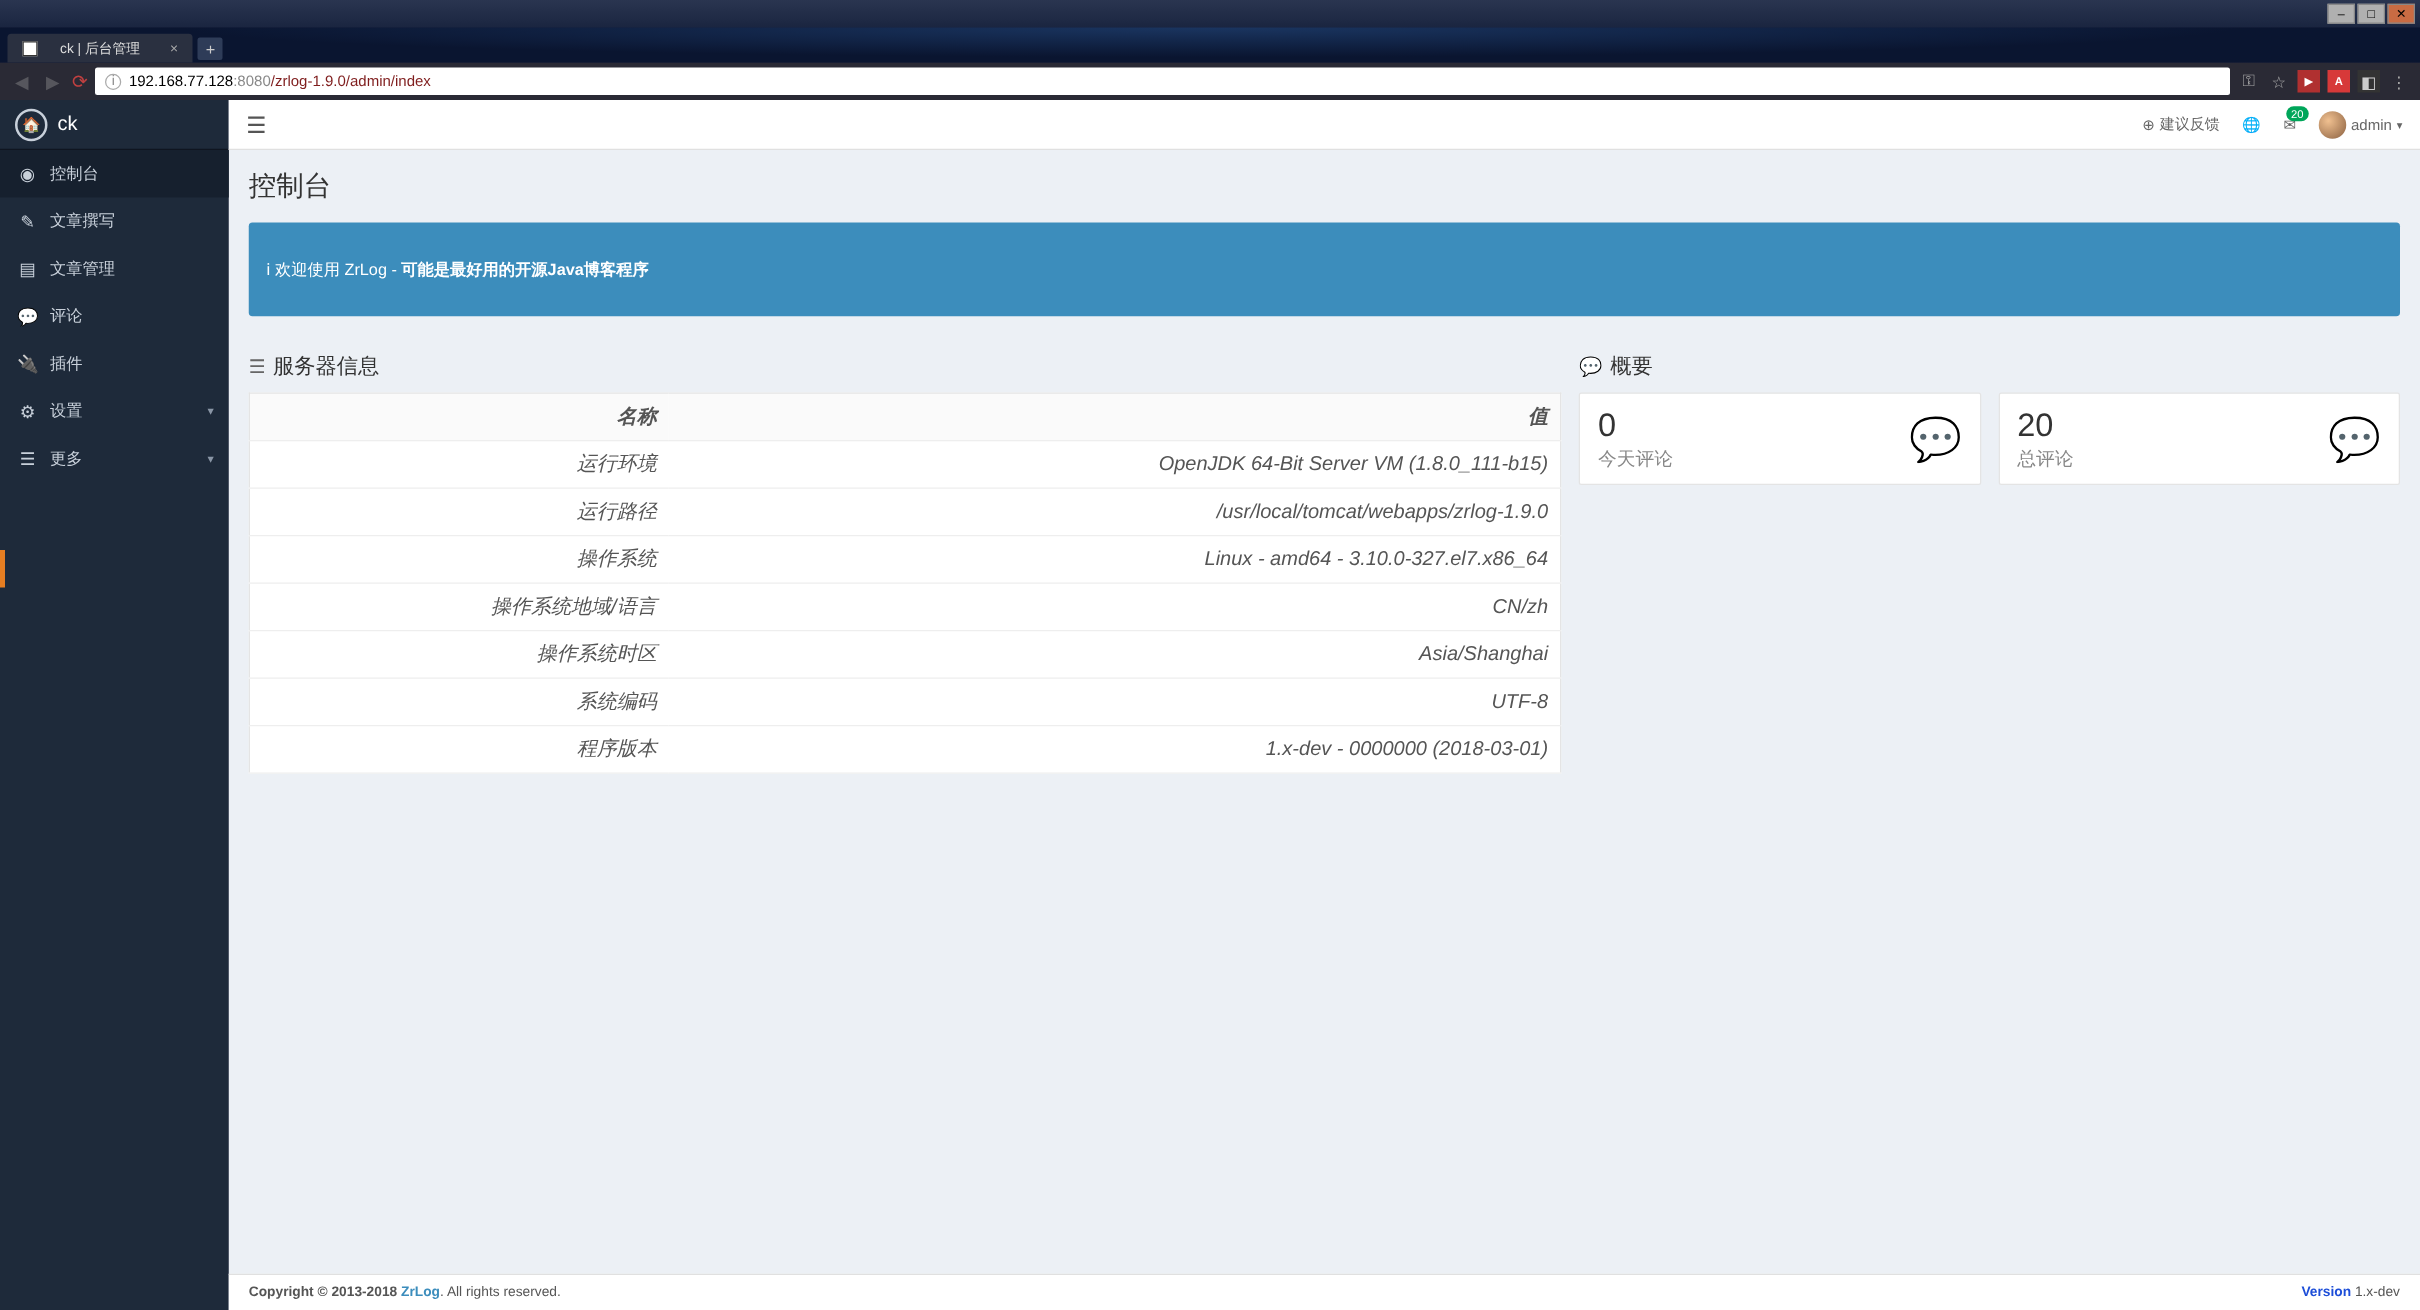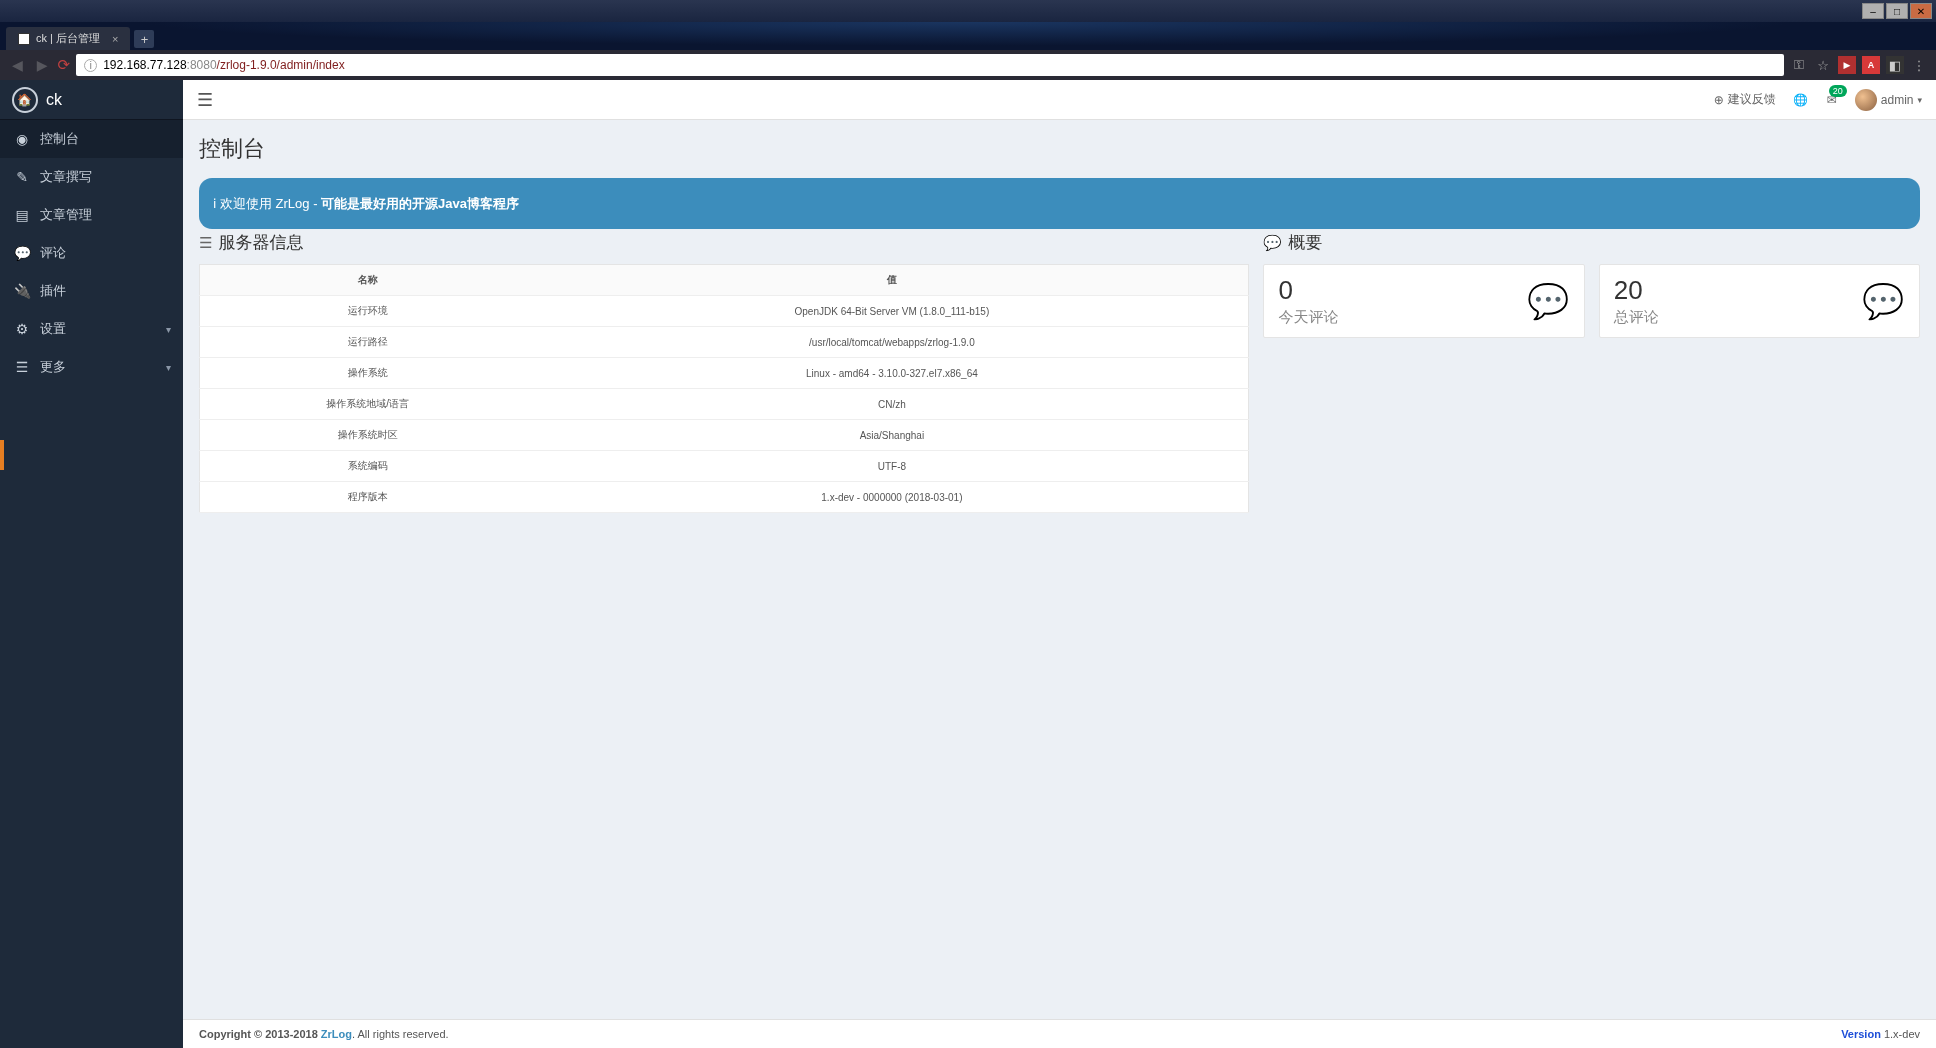--- a/index.html
+++ b/index.html
@@ -7,21 +7,21 @@
 
 
 .os-titlebar { height: 22px; background: linear-gradient(#2a3550, #1a2540); display: flex; align-items: center; justify-content: flex-end; }
 .os-btns { display: flex; gap: 2px; padding-right: 4px; }
 .os-btn { width: 22px; height: 16px; border: 1px solid #888; background: #b0b0b0; font-size: 10px; display: flex; align-items: center; justify-content: center; cursor: pointer; }
 .os-btn.close { background: #c96b43; }
 
 
 .browser-tabs { height: 28px; background: radial-gradient(ellipse at top, #1a3560 0%, #0a1530 60%); display: flex; align-items: flex-end; padding-left: 6px; position: relative; }
 .browser-tabs::before { content:''; position:absolute; inset:0; background-image: radial-gradient(white 0.5px, transparent 0.5px); background-size: 8px 8px; opacity: 0.15; pointer-events:none; }
-.browser-tab { background: #2a3040; color: #ddd; padding: 4px 12px; font-size: 11px; border-radius: 3px 3px 0 0; margin-right: 4px; display: flex; align-items: center; gap: 6px; position: relative; z-index: 1; }
+.browser-tab { background: #2a3040; color: #ddd; padding: 4px 12px; font-size: 11px; border-radius: 3px 3px 0 0; margin-right: 4px; display: flex; align-items: center; gap: 18px; position: relative; z-index: 1; }
 .browser-tab .favicon { width: 12px; height: 12px; background: #fff; border: 1px solid #333; }
 .tab-close { color: #aaa; margin-left: 6px; }
 .newtab { width: 20px; height: 18px; background: rgba(100,120,150,0.4); color: #ccc; display: flex; align-items: center; justify-content: center; border-radius: 2px; margin-bottom: 2px; position:relative; z-index:1; }
 
 .browser-toolbar { height: 30px; background: #2a2a35; display: flex; align-items: center; padding: 0 8px; gap: 6px; }
 .nav-arrow { color: #999; font-size: 14px; padding: 2px 4px; }
 .nav-arrow.disabled { opacity: 0.4; }
 .reload-btn { color: #c04040; font-size: 15px; }
 .url-bar { flex: 1; background: #fff; height: 22px; border-radius: 2px; display: flex; align-items: center; padding: 0 8px; font-size: 12px; color: #333; gap: 6px; }
 .url-info { color: #888; font-size: 11px; border: 1px solid #aaa; border-radius: 50%; width: 13px; height: 13px; display: flex; align-items: center; justify-content: center; }
@@ -51,32 +51,32 @@
 .topbar-right { display: flex; align-items: center; gap: 18px; color: #666; }
 .topbar-right .item { display: flex; align-items: center; gap: 4px; font-size: 12px; cursor: pointer; }
 .badge { position: relative; }
 .badge-num { position: absolute; top: -8px; right: -10px; background: #00a65a; color: #fff; font-size: 9px; padding: 1px 4px; border-radius: 8px; }
 .avatar { width: 22px; height: 22px; border-radius: 50%; background: radial-gradient(circle at 35% 35%, #f0c090, #8a6040); }
 .caret-down { font-size: 9px; }
 
 .content { padding: 14px 16px; flex: 1; overflow: auto; }
 .page-title { font-size: 22px; color: #333; margin-bottom: 14px; font-weight: 400; }
 
-.alert { background: #3c8dbc; color: #fff; padding: 16px 14px; border-radius: 13px; margin-bottom: 2px; font-size: 13px; }
+.alert { background: #3c8dbc; color: #fff; padding: 28px 14px; border-radius: 3px; margin-bottom: 28px; font-size: 13px; }
 .alert strong { font-weight: bold; }
 
 .cols { display: flex; gap: 14px; }
 .col-left { flex: 1.6; }
 .col-right { flex: 1; }
 
 .section-header { font-size: 17px; color: #333; margin-bottom: 10px; display: flex; align-items: center; gap: 6px; }
 .section-header .sicon { font-size: 15px; color: #666; }
 
 .table { width: 100%; background: #fff; border: 1px solid #e4e4e4; border-collapse: collapse; }
-.table th, .table td { text-align: center; padding: 8px 10px; border-bottom: 1px solid #eee; font-size: 10px; color: #555; }
+.table th, .table td { text-align: right; padding: 8px 10px; border-bottom: 1px solid #eee; font-size: 16px; color: #555; font-style: italic; }
 .table th { font-weight: 600; background: #fafafa; }
 .table td.key { width: 32%; }
 
 .stat-row { display: flex; gap: 14px; margin-bottom: 14px; }
 .stat-card { flex: 1; background: #fff; border: 1px solid #e4e4e4; border-radius: 2px; padding: 10px 14px; display: flex; align-items: center; justify-content: space-between; }
 .stat-num { font-size: 26px; color: #333; font-weight: 400; }
 .stat-label { font-size: 15px; color: #888; margin-top: 2px; }
 .stat-icon { font-size: 34px; color: #d6d6d6; }
 
 .footer { background: #fff; border-top: 1px solid #e0e0e0; padding: 8px 16px; display: flex; justify-content: space-between; color: #555; font-size: 11px; }

